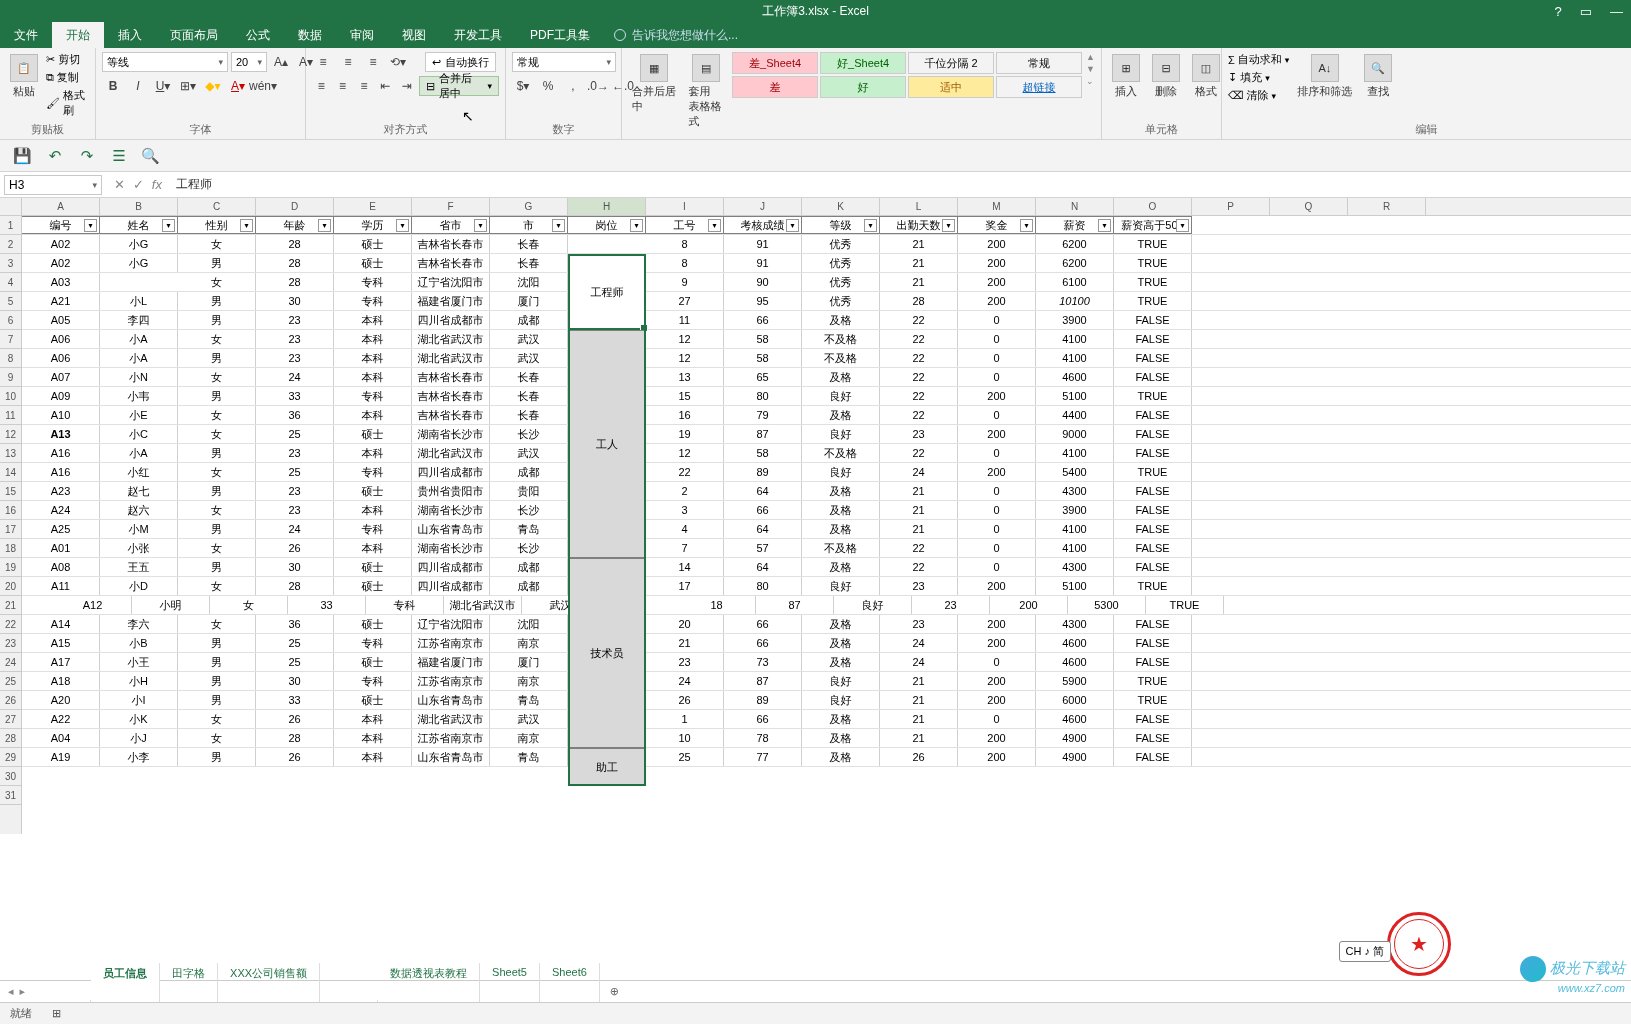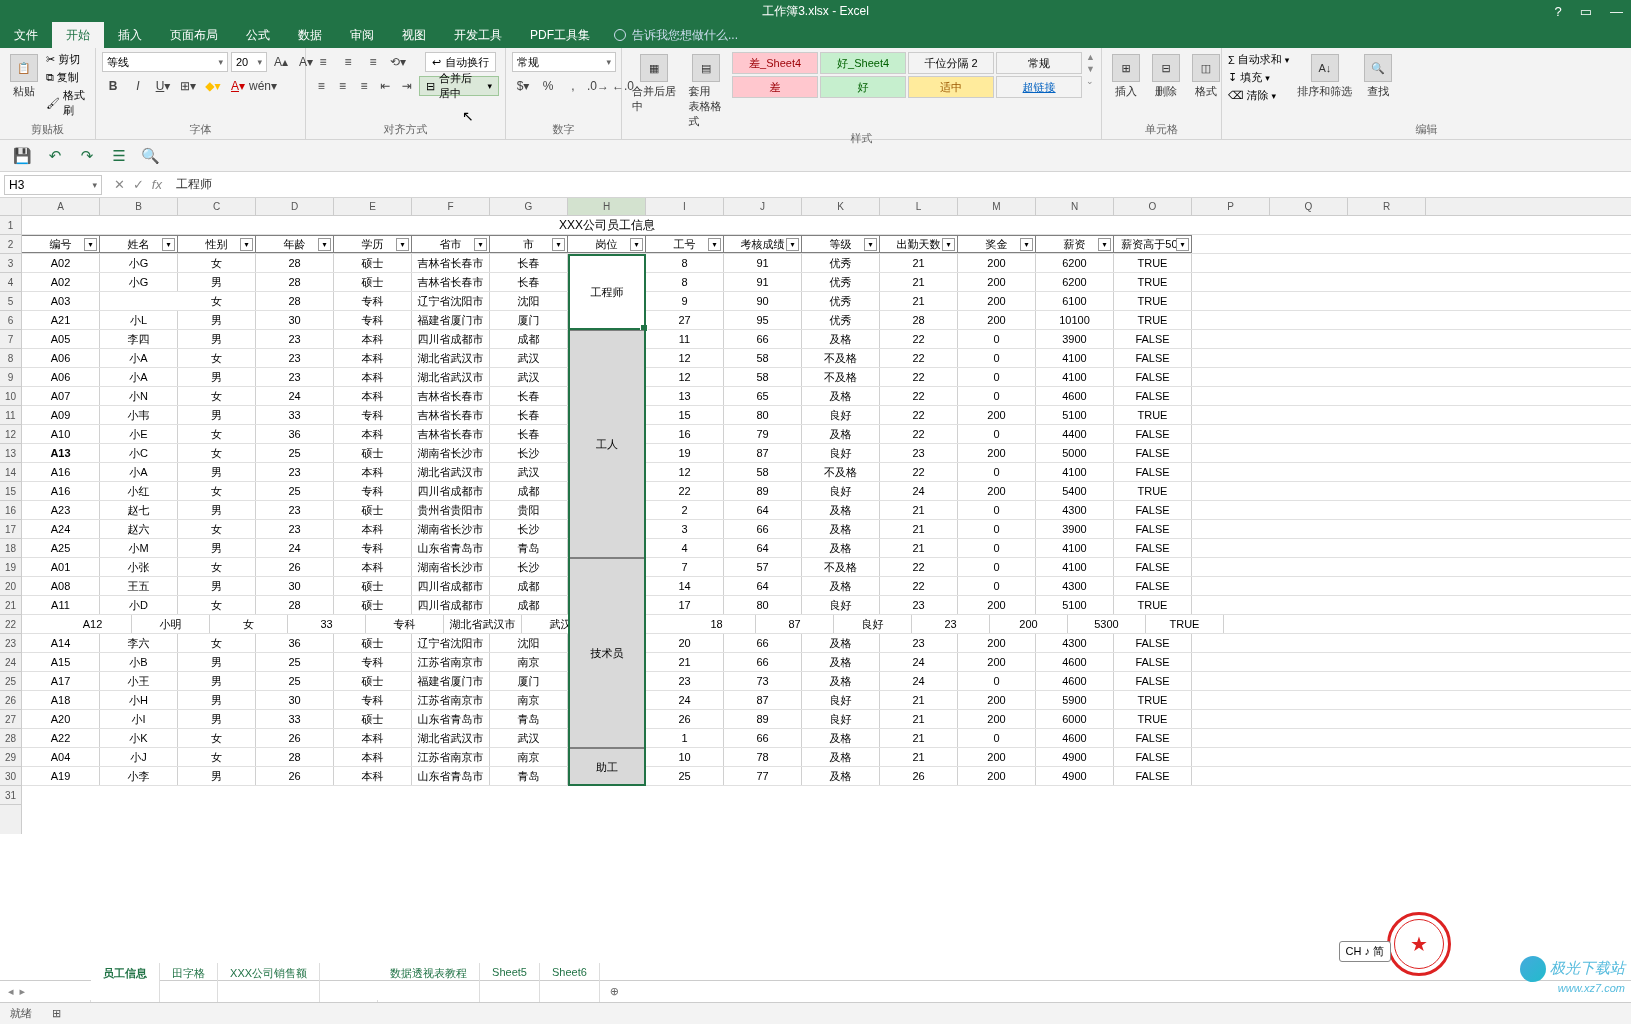--- a/index.html
+++ b/index.html
@@ -248,21 +248,20 @@
           <div class="style-cell style-good">好</div>
           <div class="style-cell style-neutral">适中</div>
           <div class="style-cell style-link">超链接</div>
         </div>
       <div class="col" style="justify-content:space-around;color:#888;font-size:9px">
         <span>▲</span>
         <span>▼</span>
         <span>⌄</span>
       </div>
     </div>
-    <div class="label">样式</div>
   </div>
 
   <div class="rgroup" style="width:120px">
     <div class="body">
       <div class="vbtn">
           <div class="ico">⊞</div>
           <span>插入</span>
         </div>
       <div class="vbtn">
           <div class="ico">⊟</div>
@@ -379,23 +378,20 @@
         <div class="ch" style="width: 78px;">K</div>
         <div class="ch" style="width: 78px;">L</div>
         <div class="ch" style="width: 78px;">M</div>
         <div class="ch" style="width: 78px;">N</div>
         <div class="ch" style="width: 78px;">O</div>
         <div class="ch" style="width: 78px;">P</div>
         <div class="ch" style="width: 78px;">Q</div>
         <div class="ch" style="width: 78px;">R</div>
       </div>
 
-    <div class="data-row">
-      <div class="cell" style="width:1170px;justify-content:center;font-size:12px;border-right:none">XXX公司员工信息</div>
-    </div>
 
     <div class="data-row hdr-row" id="header-row">
         <div class="cell" style="width: 78px;">
           <span>编号</span>
           <span class="fbtn">▾</span>
         </div>
         <div class="cell" style="width: 78px;">
           <span>姓名</span>
           <span class="fbtn">▾</span>
         </div>
@@ -512,21 +508,21 @@
           <div class="cell" style="width: 78px;">30</div>
           <div class="cell" style="width: 78px;">专科</div>
           <div class="cell" style="width: 78px;">福建省厦门市</div>
           <div class="cell" style="width: 78px;">厦门</div>
           <div class="cell" style="width: 78px; background: transparent; border-right: 1px solid transparent;"></div>
           <div class="cell" style="width: 78px;">27</div>
           <div class="cell" style="width: 78px;">95</div>
           <div class="cell" style="width: 78px;">优秀</div>
           <div class="cell" style="width: 78px;">28</div>
           <div class="cell" style="width: 78px;">200</div>
-          <div class="cell" style="width: 78px;">10100</div>
+          <div class="cell" style="width: 78px; font-style: italic;">10100</div>
           <div class="cell" style="width: 78px;">TRUE</div>
         </div>
         <div class="data-row">
           <div class="cell" style="width: 78px;">A05</div>
           <div class="cell" style="width: 78px;">李四</div>
           <div class="cell" style="width: 78px;">男</div>
           <div class="cell" style="width: 78px;">23</div>
           <div class="cell" style="width: 78px;">本科</div>
           <div class="cell" style="width: 78px;">四川省成都市</div>
           <div class="cell" style="width: 78px;">成都</div>
@@ -631,21 +627,21 @@
           <div class="cell" style="width: 78px;">25</div>
           <div class="cell" style="width: 78px;">硕士</div>
           <div class="cell" style="width: 78px;">湖南省长沙市</div>
           <div class="cell" style="width: 78px;">长沙</div>
           <div class="cell" style="width: 78px; background: transparent; border-right: 1px solid transparent;"></div>
           <div class="cell" style="width: 78px;">19</div>
           <div class="cell" style="width: 78px;">87</div>
           <div class="cell" style="width: 78px;">良好</div>
           <div class="cell" style="width: 78px;">23</div>
           <div class="cell" style="width: 78px;">200</div>
-          <div class="cell" style="width: 78px;">5000</div>
+          <div class="cell" style="width: 78px;">9000</div>
           <div class="cell" style="width: 78px;">FALSE</div>
         </div>
         <div class="data-row">
           <div class="cell" style="width: 78px;">A16</div>
           <div class="cell" style="width: 78px;">小A</div>
           <div class="cell" style="width: 78px;">男</div>
           <div class="cell" style="width: 78px;">23</div>
           <div class="cell" style="width: 78px;">本科</div>
           <div class="cell" style="width: 78px;">湖北省武汉市</div>
           <div class="cell" style="width: 78px;">武汉</div>

